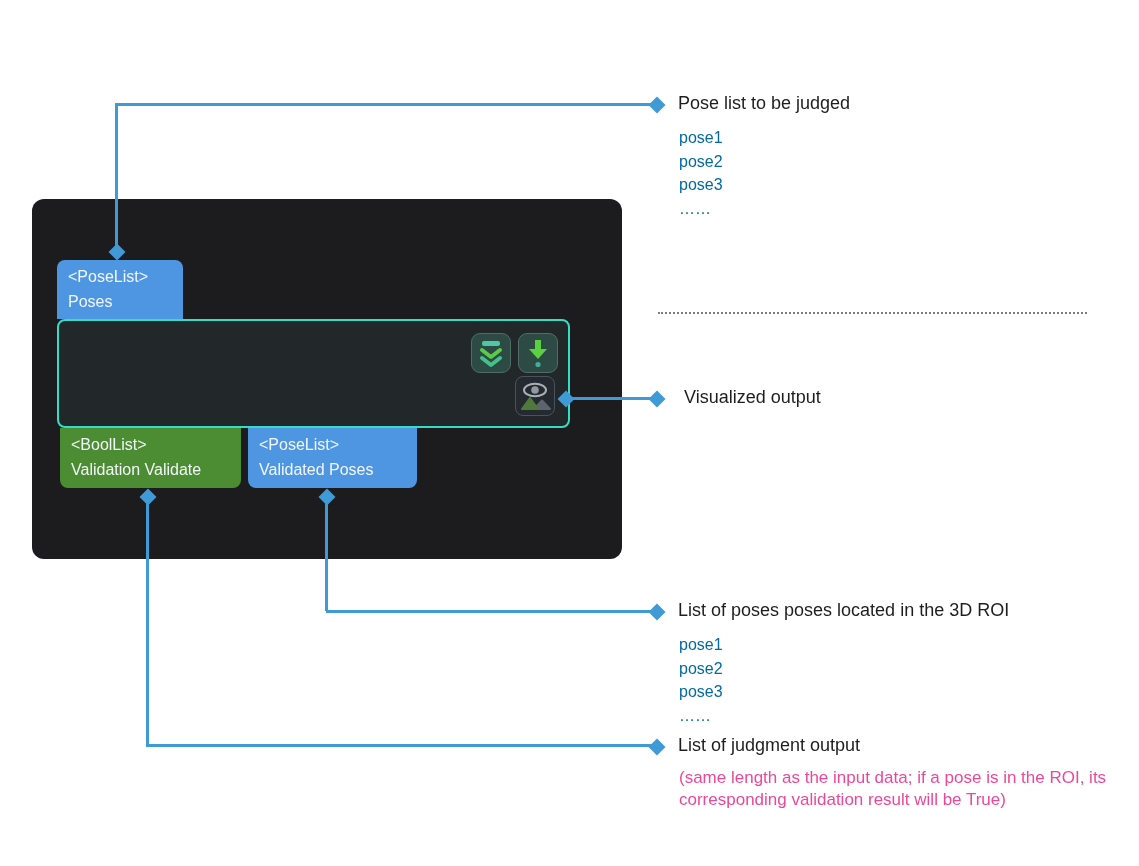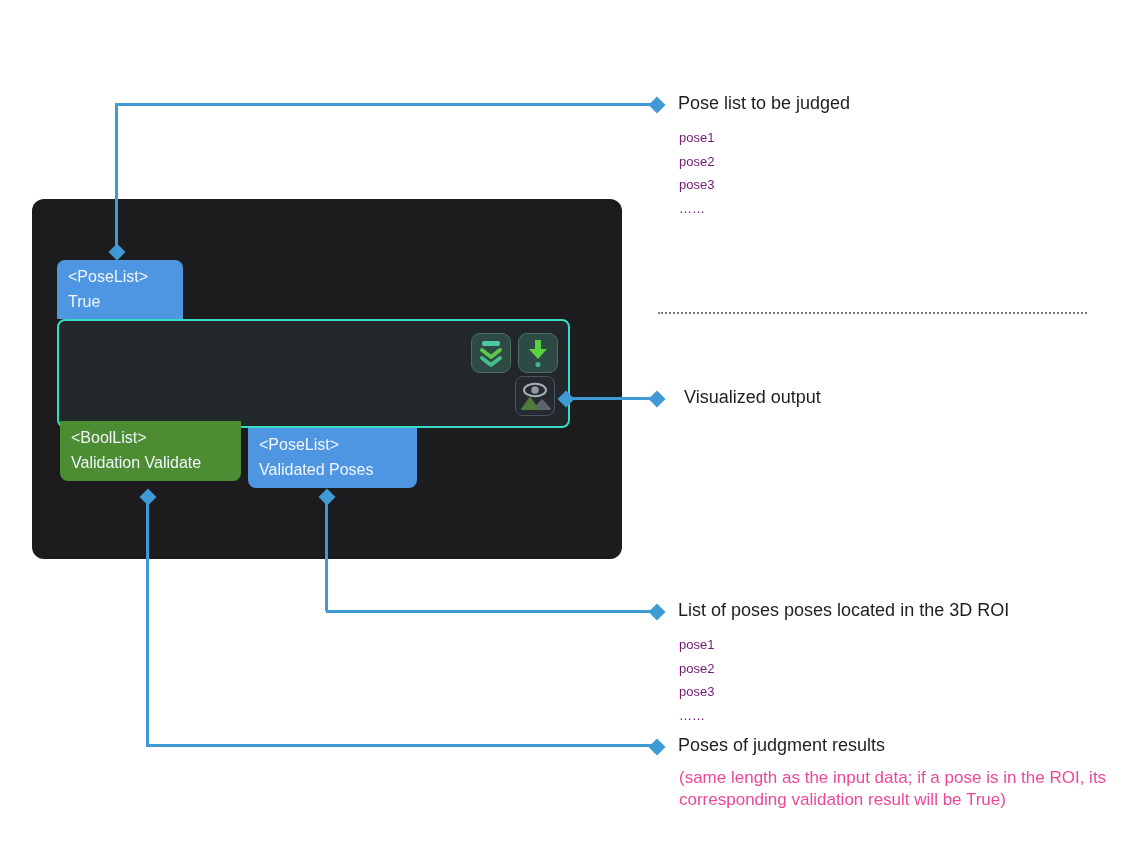--- a/index.html
+++ b/index.html
@@ -30,34 +30,34 @@
   .btn-eye{left:456px;top:55px;background:#252a30;border:1.5px solid #49525e;border-radius:8px;}
   
   .h-line,.v-line{position:absolute;background:#3f9ad5;}
   .h-line{height:3px;}
   .v-line{width:3px;}
   .diamond{position:absolute;width:12px;height:12px;background:#3f9ad5;transform:rotate(45deg);}
   .dotted-sep{position:absolute;left:658px;top:312px;width:429px;height:0;
               border-top:2px dotted #7c7c7c;}
   
   .ann-title{position:absolute;font-size:18px;color:#1e1e1e;white-space:nowrap;}
-  .ann-list{position:absolute;font-size:13px;line-height:23.5px;color:#701a75;}
+  .ann-list{position:absolute;font-size:16px;line-height:23.5px;color:#0369a1;}
   .ann-list span{display:block;}
   .ann-note{position:absolute;font-size:17px;line-height:22.4px;color:#ec4899;width:437px;}
 </style>
 </head>
 <body>
 
 <div class="canvas">
 
   <div class="node">
 
     <div class="port port-top port-poses" style="left:25px;top:61px;">
       <span class="ptype">&lt;PoseList&gt;</span>
-      <span class="plabel">True</span>
+      <span class="plabel">Poses</span>
     </div>
 
     <div class="node-body" style="left:25px;top:120px;">
 
       <div class="icon-btn btn-collapse">
         <svg width="40" height="40" viewBox="0 0 40 40">
           <rect x="11" y="8" width="18" height="5" rx="2" fill="#4fc6a4"></rect>
           <polyline points="11,17 20,24 29,17" fill="none" stroke="#5bc94a" stroke-width="4" stroke-linecap="round" stroke-linejoin="round"></polyline>
           <polyline points="11,25 20,32 29,25" fill="none" stroke="#46c08a" stroke-width="4" stroke-linecap="round" stroke-linejoin="round"></polyline>
         </svg>
@@ -73,21 +73,21 @@
       <div class="icon-btn btn-eye">
         <svg width="40" height="40" viewBox="0 0 40 40">
           <path d="M19 33 L27 24.5 L35 33 Z" fill="#5d646b" stroke="#5d646b" stroke-width="2" stroke-linejoin="round"></path>
           <path d="M7 33 L15 22 L23 33 Z" fill="#50793c" stroke="#50793c" stroke-width="2" stroke-linejoin="round"></path>
           <ellipse cx="20" cy="14" rx="11" ry="6.3" fill="none" stroke="#aab0b5" stroke-width="2"></ellipse>
           <circle cx="20" cy="14" r="3.8" fill="#92989e"></circle>
         </svg>
       </div>
     </div>
 
-    <div class="port port-bottom port-bool" style="left:28px;top:222px;">
+    <div class="port port-bottom port-bool" style="left:28px;top:229px;">
       <span class="ptype">&lt;BoolList&gt;</span>
       <span class="plabel">Validation Validate</span>
     </div>
 
     <div class="port port-bottom port-validated" style="left:216px;top:229px;">
       <span class="ptype">&lt;PoseList&gt;</span>
       <span class="plabel">Validated Poses</span>
     </div>
   </div>
 
@@ -123,16 +123,16 @@
   <div class="ann-title" style="left:684px;top:387px;">Visualized output</div>
 
   <div class="ann-title" style="left:678px;top:600px;">List of poses poses located in the 3D ROI</div>
   <div class="ann-list" style="left:679px;top:633px;">
     <span>pose1</span>
     <span>pose2</span>
     <span>pose3</span>
     <span>……</span>
   </div>
 
-  <div class="ann-title" style="left:678px;top:735px;">Poses of judgment results</div>
+  <div class="ann-title" style="left:678px;top:735px;">List of judgment output</div>
   <div class="ann-note" style="left:679px;top:767px;">(same length as the input data; if a pose is in the ROI, its corresponding validation result will be True)</div>
 
 </div>
 
 </body></html>

